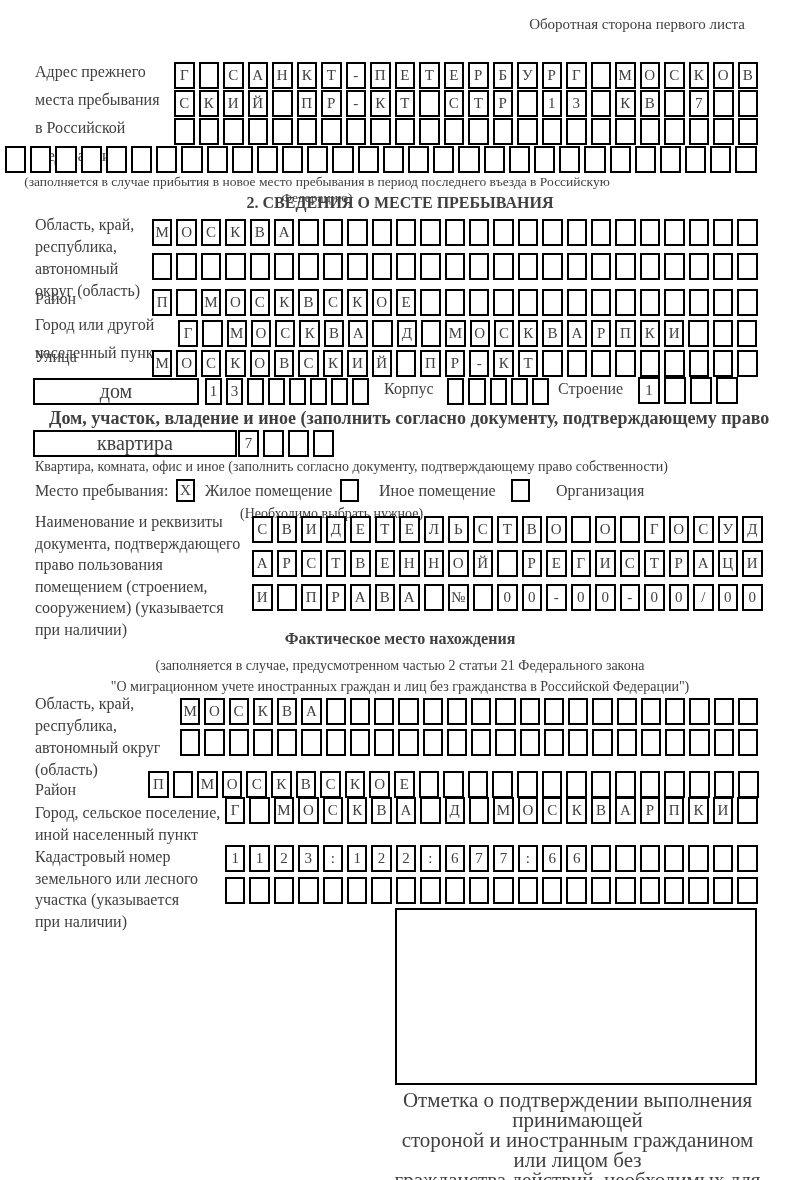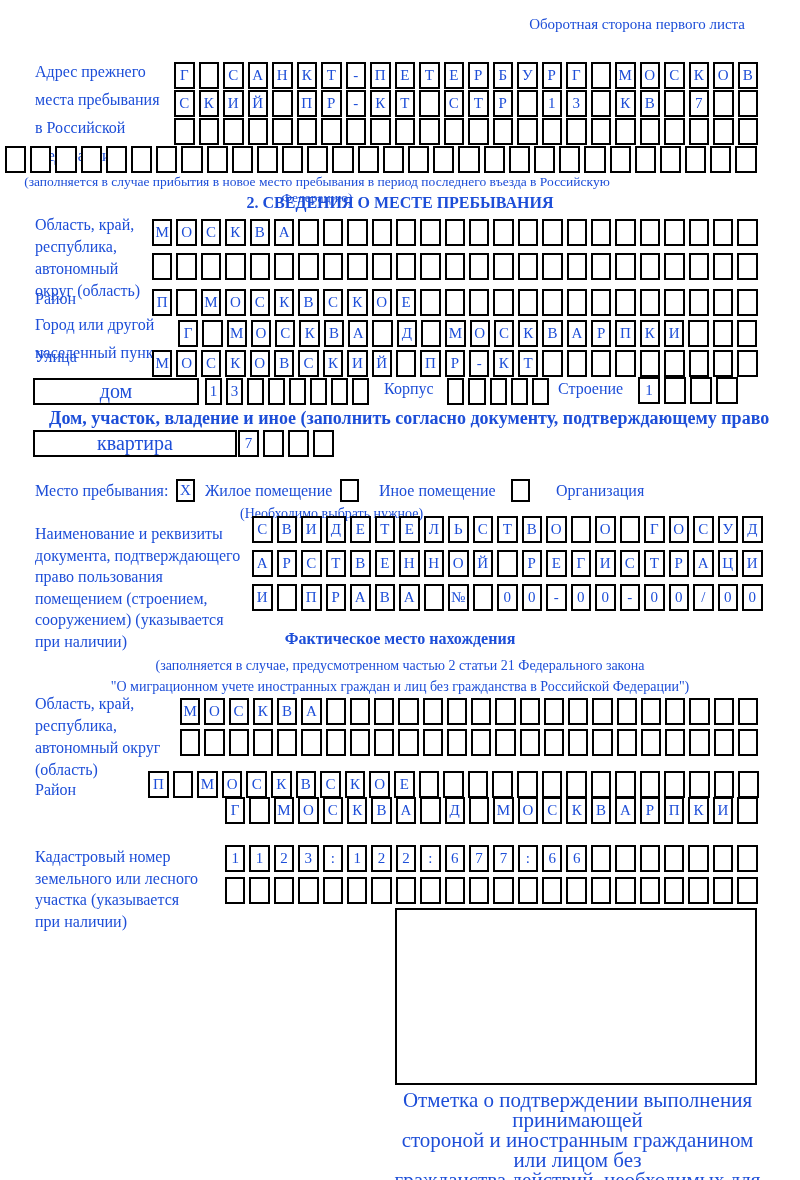--- a/index.html
+++ b/index.html
@@ -1,17 +1,17 @@
 <!DOCTYPE html>
 <html><head>
 <meta charset="utf-8">
 <style>
   html,body{margin:0;padding:0;background:#fff;}
   .page{position:relative;width:800px;height:1180px;background:#fff;overflow:hidden;
-        font-family:"Liberation Serif","DejaVu Serif",serif;color:#1d4ed8;}
+        font-family:"Liberation Serif","DejaVu Serif",serif;color:#404040;}
   .abs{position:absolute;}
   .lbl{position:absolute;font-size:16px;line-height:28px;white-space:pre-line;}
   .cap{position:absolute;font-size:13.5px;}
   .title{position:absolute;font-weight:bold;font-size:16px;text-align:center;left:0;width:800px;}
   .center{text-align:center;}
   .row{position:absolute;display:flex;gap:4px;}
   .cell{flex:none;width:var(--cw,16.5px);height:23px;border:2px solid #000;
         text-align:center;line-height:23px;font-size:15px;background:#fff;}
   .wbox{position:absolute;border:2px solid #000;height:23px;line-height:23px;
         text-align:center;font-size:20px;background:#fff;}
@@ -319,31 +319,32 @@
     </div>
   <div class="cap" style="left:49px;top:408px;font-size:18px;font-weight:bold;">Дом, участок, владение и иное (заполнить согласно документу, подтверждающему право собственности)</div>
 
   <div class="wbox" style="left:33px;top:430px;width:200px;">квартира</div>
   <div class="row" style="left:238px;top:430px;--cw:17px;">
       <span class="cell">7</span>
       <span class="cell"></span>
       <span class="cell"></span>
       <span class="cell"></span>
     </div>
+  <div class="cap" style="left:35px;top:459px;font-size:14px;">Квартира, комната, офис и иное (заполнить согласно документу, подтверждающему право собственности)</div>
 
   <div class="opt" style="left:35px;top:482px;">Место пребывания:</div>
   <span class="chk" style="left:176px;top:479px;">X</span>
   <div class="opt" style="left:205px;top:482px;">Жилое помещение</div>
   <span class="chk" style="left:340px;top:479px;"></span>
   <div class="opt" style="left:379px;top:482px;">Иное помещение</div>
   <span class="chk" style="left:511px;top:479px;"></span>
   <div class="opt" style="left:556px;top:482px;">Организация</div>
   <div class="cap" style="left:240px;top:506px;font-size:14px;">(Необходимо выбрать нужное)</div>
 
-  <div class="lbl" style="left:35px;top:511px;line-height:21.5px;margin-top:12px;">Наименование и реквизиты
+  <div class="lbl" style="left:35px;top:511px;line-height:21.5px;">Наименование и реквизиты
 документа, подтверждающего
 право пользования
 помещением (строением,
 сооружением) (указывается
 при наличии)</div>
   <div class="row" style="left:252px;top:516px;--cw:16.5px;">
       <span class="cell">С</span>
       <span class="cell">В</span>
       <span class="cell">И</span>
       <span class="cell">Д</span>
@@ -495,20 +496,22 @@
       <span class="cell"></span>
       <span class="cell"></span>
       <span class="cell"></span>
       <span class="cell"></span>
       <span class="cell"></span>
       <span class="cell"></span>
       <span class="cell"></span>
       <span class="cell"></span>
     </div>
 
+  <div class="lbl" style="left:35px;top:802px;line-height:22px;">Город, сельское поселение,
+иной населенный пункт</div>
   <div class="row" style="left:225px;top:797px;--cw:16.4px;">
       <span class="cell">Г</span>
       <span class="cell"></span>
       <span class="cell">М</span>
       <span class="cell">О</span>
       <span class="cell">С</span>
       <span class="cell">К</span>
       <span class="cell">В</span>
       <span class="cell">А</span>
       <span class="cell"></span>

